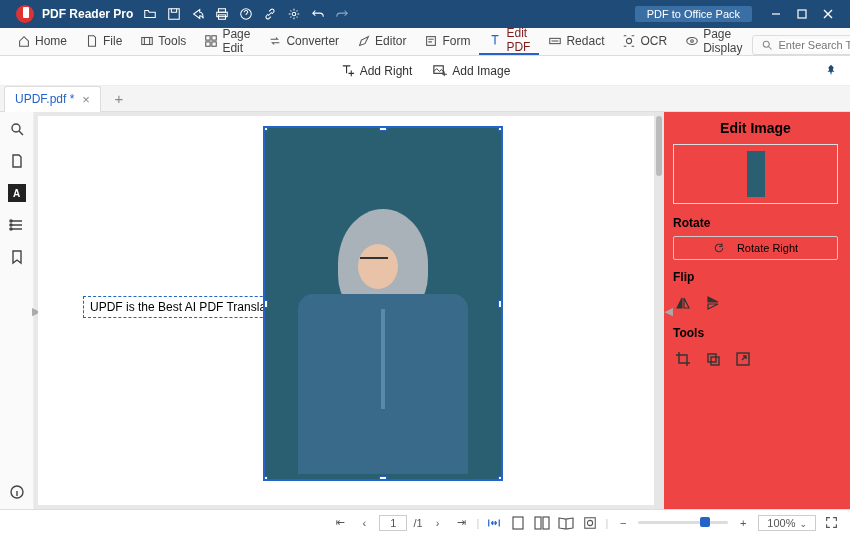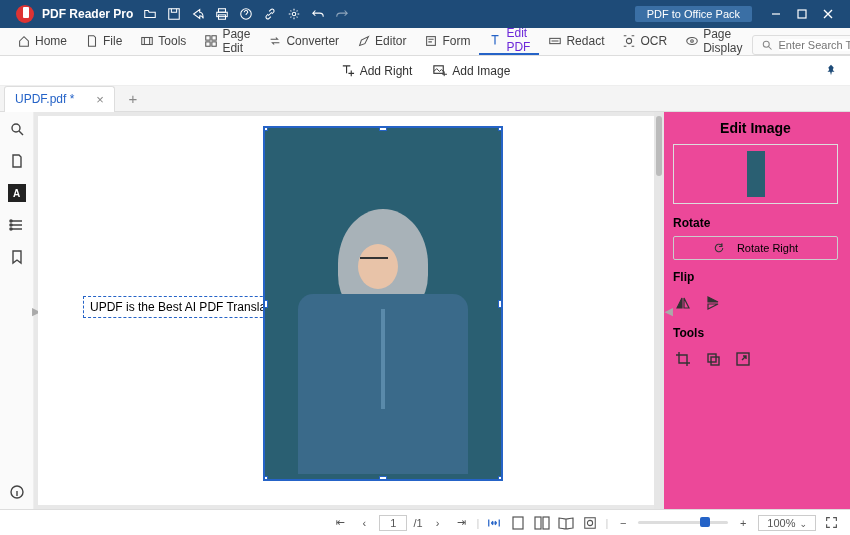--- a/index.html
+++ b/index.html
@@ -10,32 +10,32 @@
 .tb-title { font-weight:600; margin-right:10px; }
 .tb-icons { display:flex; gap:10px; align-items:center; }
 .tb-icons span, .tb-icons svg { width:14px; height:14px; display:inline-flex; align-items:center; justify-content:center; cursor:pointer; }
 .tb-spacer { flex:1; }
 .tb-badge { background:#3a6fa5; padding:2px 12px; border-radius:2px; font-size:11px; margin-right:10px; cursor:pointer; }
 .win-btns { display:flex; gap:14px; margin-left:8px; }
 .win-btns svg { width:12px; height:12px; cursor:pointer; }
 
 .ribbon { height:28px; background:#fafafa; border-bottom:1px solid #ddd; display:flex; align-items:flex-end; padding:0 8px; font-size:12px; color:#444; }
 .ribbon-btn { display:flex; align-items:center; gap:4px; padding:0 9px; height:28px; cursor:pointer; }
-.ribbon-btn.active { color:#6d28d9; border-bottom:2px solid #2563c7; }
+.ribbon-btn.active { color:#7f1d1d; border-bottom:2px solid #2563c7; }
 .ribbon-ico { width:14px; height:14px; display:inline-flex; }
 .ribbon-sep { width:1px; height:18px; background:#ddd; margin:0 0px; }
 .search-box { margin-left:auto; display:flex; align-items:center; gap:6px; border:1px solid #ddd; padding:2px 8px; border-radius:3px; height:20px; }
 .search-box input { border:none; outline:none; font-size:11px; color:#888; width:100px; }
 
 .subbar { height:30px; display:flex; align-items:center; justify-content:center; gap:20px; border-bottom:1px solid #eee; font-size:12px; position:relative; }
 .sub-btn { display:flex; align-items:center; gap:5px; cursor:pointer; color:#333; }
 .pin { position:absolute; right:12px; top:7px; cursor:pointer; }
 
 .tabbar { height:26px; background:#f4f4f4; border-bottom:1px solid #ddd; display:flex; align-items:center; padding-left:4px; }
-.tab { display:flex; align-items:center; gap:22px; padding:4px 10px; height:26px; background:#fff; border:1px solid #ddd; border-bottom:none; font-size:12px; color:#2563c7; border-radius:3px 3px 0 0; }
+.tab { display:flex; align-items:center; gap:8px; padding:4px 10px; height:26px; background:#fff; border:1px solid #ddd; border-bottom:none; font-size:12px; color:#2563c7; border-radius:3px 3px 0 0; }
 .tab-close { color:#888; cursor:pointer; font-size:13px; }
 .tab-add { width:20px; height:20px; display:flex; align-items:center; justify-content:center; font-size:15px; color:#888; margin-left:8px; cursor:pointer; }
 
 .workspace { display:flex; height:397px; }
 .leftbar { width:34px; background:#fafafa; border-right:1px solid #eee; display:flex; flex-direction:column; align-items:center; padding-top:8px; gap:14px; }
 .leftbar .li { width:18px; height:18px; display:flex; align-items:center; justify-content:center; cursor:pointer; color:#444; }
 .leftbar .info { margin-top:auto; margin-bottom:8px; }
 
 .canvas-area { flex:1; position:relative; background:#e8e8e8; padding:4px; }
 .canvas-inner { background:#fff; height:100%; position:relative; overflow:hidden; }
@@ -51,21 +51,21 @@
 .h-bl{bottom:-5px;left:-5px}.h-bm{bottom:-5px;left:50%;margin-left:-4px}.h-br{bottom:-5px;right:-5px}
 .person{position:absolute;bottom:0;left:50%;transform:translateX(-50%);width:180px;height:280px;}
 .hood{width:90px;height:110px;background:#a8b2b8;border-radius:50% 50% 40% 40%;margin:0 auto;position:relative;top:10px;}
 .face{position:absolute;top:35px;left:20px;width:40px;height:45px;background:#e8c3a8;border-radius:50%;}
 .glasses{position:absolute;top:48px;left:22px;width:28px;height:10px;border-top:2px solid #333;}
 .jacket{width:170px;height:180px;background:#3a6a8a;margin:-15px auto 0;border-radius:15px 15px 0 0;position:relative;}
 .jacket::before{content:"";position:absolute;top:15px;left:50%;transform:translateX(-50%);width:4px;height:100px;background:#5a8aaa;}
 
 .textbox { position:absolute; left:45px; top:180px; padding:3px 6px; border:1.5px dashed #2563c7; font-size:12px; background:#fff; }
 
-.rightpanel { width:190px; background:#ec4899; border-left:1px solid #ddd; padding:8px 12px; font-size:12px; }
+.rightpanel { width:190px; background:#ef4444; border-left:1px solid #ddd; padding:8px 12px; font-size:12px; }
 .rp-title { text-align:center; font-size:14px; font-weight:600; margin-bottom:8px; }
 .rp-preview { border:1px solid #ddd; height:60px; display:flex; align-items:center; justify-content:center; margin-bottom:12px; }
 .rp-preview-img { width:18px; height:46px; background:#2a5f72; }
 .rp-section { font-weight:600; margin:10px 0 6px; }
 .rp-row { display:flex; gap:6px; }
 .rp-btn { flex:1; border:1px solid #ccc; padding:5px 4px; display:flex; align-items:center; justify-content:center; gap:12px; cursor:pointer; font-size:11px; border-radius:2px; }
 .rp-toolrow { display:flex; gap:14px; padding:5px 2px; }
 .rp-tool { width:16px; height:16px; cursor:pointer; }
 
 .statusbar { height:26px; border-top:1px solid #ddd; display:flex; align-items:center; justify-content:center; font-size:11px; color:#555; gap:6px; padding:0 10px; position:absolute; bottom:0; left:0; right:0; background:#fff;}

